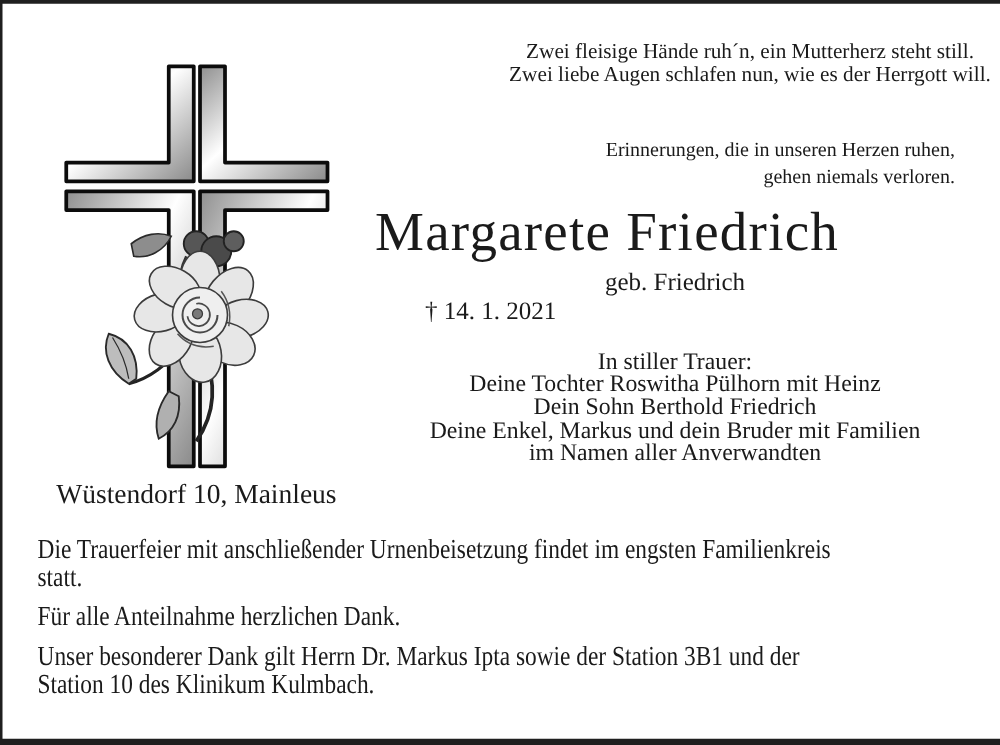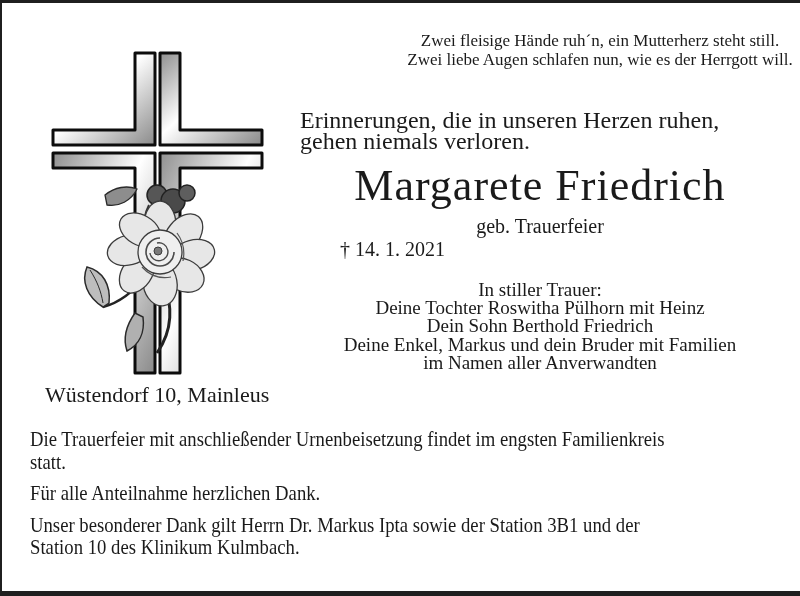--- a/index.html
+++ b/index.html
@@ -12,26 +12,26 @@
   .border-left{position:absolute;top:0;left:0;width:2px;height:596px;background:#1f1f1f;}
   .border-bottom{position:absolute;bottom:0;left:0;width:800px;height:5px;background:#1f1f1f;}
 
   .cross-art{position:absolute;left:45px;top:45px;width:230px;height:335px;}
 
   .epigraph{
     position:absolute;top:31px;left:390px;width:420px;
     text-align:center;font-size:17px;line-height:19px;white-space:pre-line;
   }
   .verse{
-    position:absolute;top:110px;left:300px;width:480px;
-    text-align:left;font-size:24px;line-height:21px;white-space:pre-line;
+    position:absolute;top:110px;left:284px;width:480px;
+    text-align:right;font-size:16px;line-height:21px;white-space:pre-line;
   }
   .name{
     position:absolute;top:161px;left:300px;width:480px;margin:0;
-    text-align:center;font-size:44px;font-weight:400;line-height:50px;letter-spacing:1px;
+    text-align:left;font-size:44px;font-weight:400;line-height:50px;letter-spacing:1px;
   }
   .maiden{
     position:absolute;top:215px;left:300px;width:480px;
     text-align:center;font-size:20px;line-height:22px;
   }
   .dates{
     position:absolute;top:238px;left:300px;width:480px;box-sizing:border-box;
     display:flex;justify-content:space-between;padding:0 57px 0 40px;
     font-size:20px;line-height:22px;
   }
@@ -110,21 +110,21 @@
   </div>
 
   <div class="epigraph">Zwei fleisige Hände ruh´n, ein Mutterherz steht still.
 Zwei liebe Augen schlafen nun, wie es der Herrgott will.</div>
 
   <div class="verse">Erinnerungen, die in unseren Herzen ruhen,
 gehen niemals verloren.</div>
 
   <h1 class="name">Margarete Friedrich</h1>
 
-  <div class="maiden">geb. Trauerfeier</div>
+  <div class="maiden">geb. Friedrich</div>
 
   <div class="dates">
     <span>† 14. 1. 2021</span>
   </div>
 
   <div class="mourners">In stiller Trauer:
 Deine Tochter Roswitha Pülhorn mit Heinz
 Dein Sohn Berthold Friedrich
 Deine Enkel, Markus und dein Bruder mit Familien
 im Namen aller Anverwandten</div>

